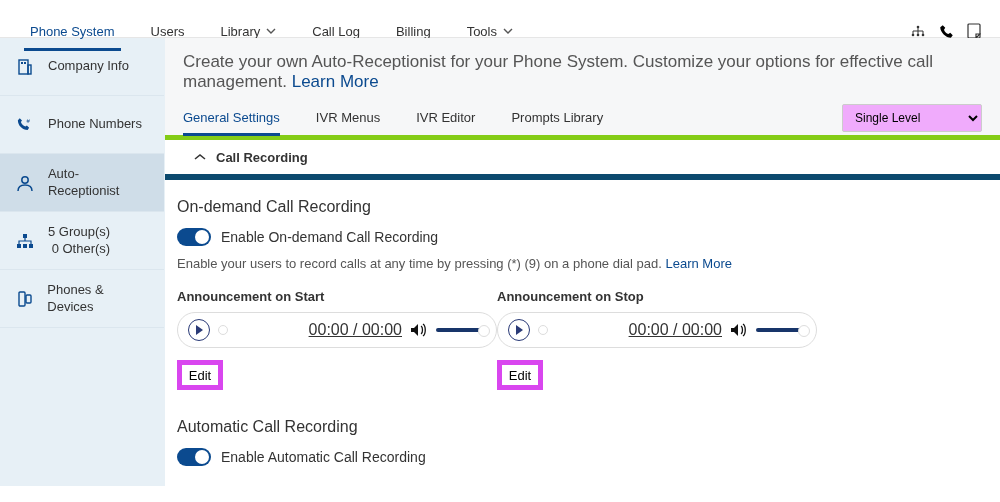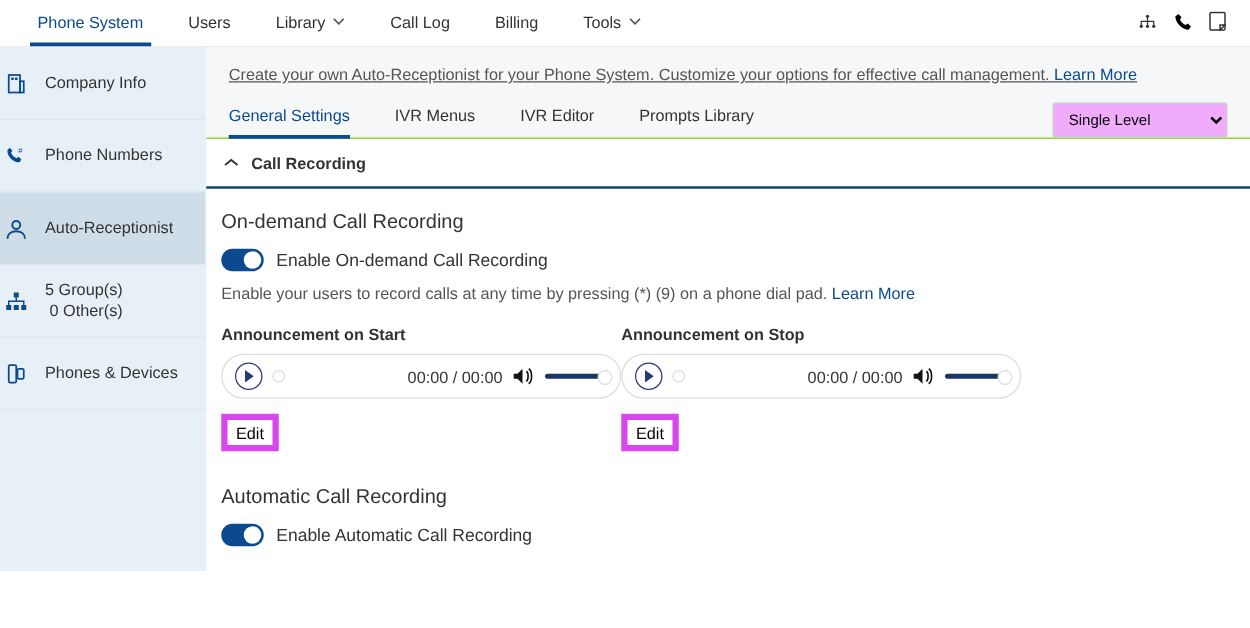--- a/index.html
+++ b/index.html
@@ -1,55 +1,55 @@
 <!DOCTYPE html>
 <html><head>
 <meta charset="utf-8">
 <style>
   * { box-sizing: border-box; margin: 0; padding: 0; font-family: -apple-system, BlinkMacSystemFont, "Segoe UI", Helvetica, Arial, sans-serif; }
   body { background: #fff; color: #333; font-size: 14px; width: 1000px; }
-  .topnav { display: flex; align-items: flex-end; height: 38px; border-bottom: 1px solid #e6e6e6; padding: 1px 12px; }
+  .topnav { display: flex; align-items: flex-start; height: 38px; border-bottom: 1px solid #e6e6e6; padding: 12px 12px; }
   .topnav .item { padding: 0 18px; height: 38px; display: flex; align-items: center; cursor: pointer; font-size: 13px; color: #333; white-space: nowrap; }
   .topnav .item.active { color: #0b4a8f; position: relative; }
   .topnav .item.active::after { content:""; position:absolute; left:12px; right:12px; bottom:-1px; height:3px; background:#0b4a8f; }
   .chev { margin-left:6px; }
   .topnav .spacer { flex:1; }
   .topnav .icon-btn { width:28px; display:flex; justify-content:center; align-items:center; height:38px; cursor:pointer; color:#333;}
   .layout { display:flex; }
   .sidebar { width:165px; background:#e7f0f6; border-right:1px solid #e7f0f6;}
-  .side-item { display:flex; align-items:center; gap:12px; height:58px; padding:0 2px; cursor:pointer; font-size:13px; color:#333; border-bottom:1px solid #dbe6ee;}
+  .side-item { display:flex; align-items:center; gap:12px; height:58px; padding:0 14px; cursor:pointer; font-size:13px; color:#333; border-bottom:1px solid #dbe6ee;}
   .side-item.selected { background:#cfdde8; }
   .side-icon { width:22px; display:flex; justify-content:center; color:#0b4a8f; }
   .side-label { line-height:1.3; }
   .side-label .sub { display:block;text-align:right; }
   .main { flex:1; }
   .intro-row { display:flex; align-items:center; padding:14px 18px 8px 18px; background:#f6f7f8; }
-  .intro-text { color:#555; font-size:13px;text-decoration:underline; }
+  .intro-text { color:#555; font-size:17px; }
   .link { color:#0b4a8f; cursor:pointer; }
-  .subtabs-row { display:flex; align-items:flex-end; background:#f6f7f8; border-bottom:1px solid #84cc16; padding:0 18px; }
+  .subtabs-row { display:flex; align-items:center; background:#f6f7f8; border-bottom:5px solid #84cc16; padding:0 18px; }
   .subtab { padding:10px 0; margin-right:36px; font-size:13px; color:#333; cursor:pointer; position:relative; }
   .subtab.active { color:#0b4a8f; }
   .subtab.active::after { content:""; position:absolute; left:0; right:0; bottom:-1px; height:3px; background:#0b4a8f; }
   .subtabs-row .grow { flex:1; }
   .select { width:140px; height:28px; border:1px solid #ccc; background:#f0abfc; font-size:12px; padding:0 8px; cursor:pointer; border-radius:2px; }
-  .section-head { display:flex; align-items:center; gap:10px; height:40px; padding:0 14px; border-bottom:2px solid #0c4a6e; font-weight:700; font-size:13px; cursor:pointer;}
+  .section-head { display:flex; align-items:center; gap:10px; height:40px; padding:0 29px; border-bottom:6px solid #0c4a6e; font-weight:700; font-size:13px; cursor:pointer;}
   .body-pad { padding:12px 22px 10px 12px; }
   .h2 { font-size:16px; font-weight:400; color:#333; margin:6px 0 12px 0; }
   .toggle-row { display:flex; align-items:center; gap:10px; margin-bottom:10px; }
   .toggle { width:34px; height:18px; border-radius:10px; background:#0b4a8f; position:relative; cursor:pointer; }
   .toggle::after{content:""; position:absolute; width:14px; height:14px; background:#fff; border-radius:50%; top:2px; right:2px;}
   .desc { color:#555; font-size:13px; margin-bottom:18px;}
   .players { display:flex; }
   .player-col { width:320px; }
   .player-title { font-weight:700; font-size:13px; margin-bottom:8px;}
   .player { display:flex; align-items:center; height:36px; border:1px solid #ddd; border-radius:18px; padding:0 10px; gap:8px; background:#fff;}
   .play-btn { width:22px;height:22px;border:1px solid #2a3a77;border-radius:50%;display:flex;align-items:center;justify-content:center;cursor:pointer;color:#2a3a77;}
   .seek-dot { width:10px;height:10px;border:1px solid #ddd;border-radius:50%;background:#fff;}
   .player .grow{flex:1;}
-  .time{font-size:13px;color:#333;}
+  .time{font-size:16px;color:#333;text-decoration:underline;}
   .vol-icon{color:#333;display:flex;align-items:center;}
   .vol-bar{width:50px;height:4px;background:#18356a;border-radius:2px;position:relative;}
   .vol-bar::after{content:"";position:absolute;right:-4px;top:-3px;width:10px;height:10px;border:1px solid #ddd;border-radius:50%;background:#fff;}
   .edit-btn{margin-top:12px;width:46px;height:30px;border:5px solid #d946ef;background:#fff;font-size:13px;cursor:pointer;}
   svg{display:block;}
 </style>
 </head>
 <body>
 
 <div class="topnav">

